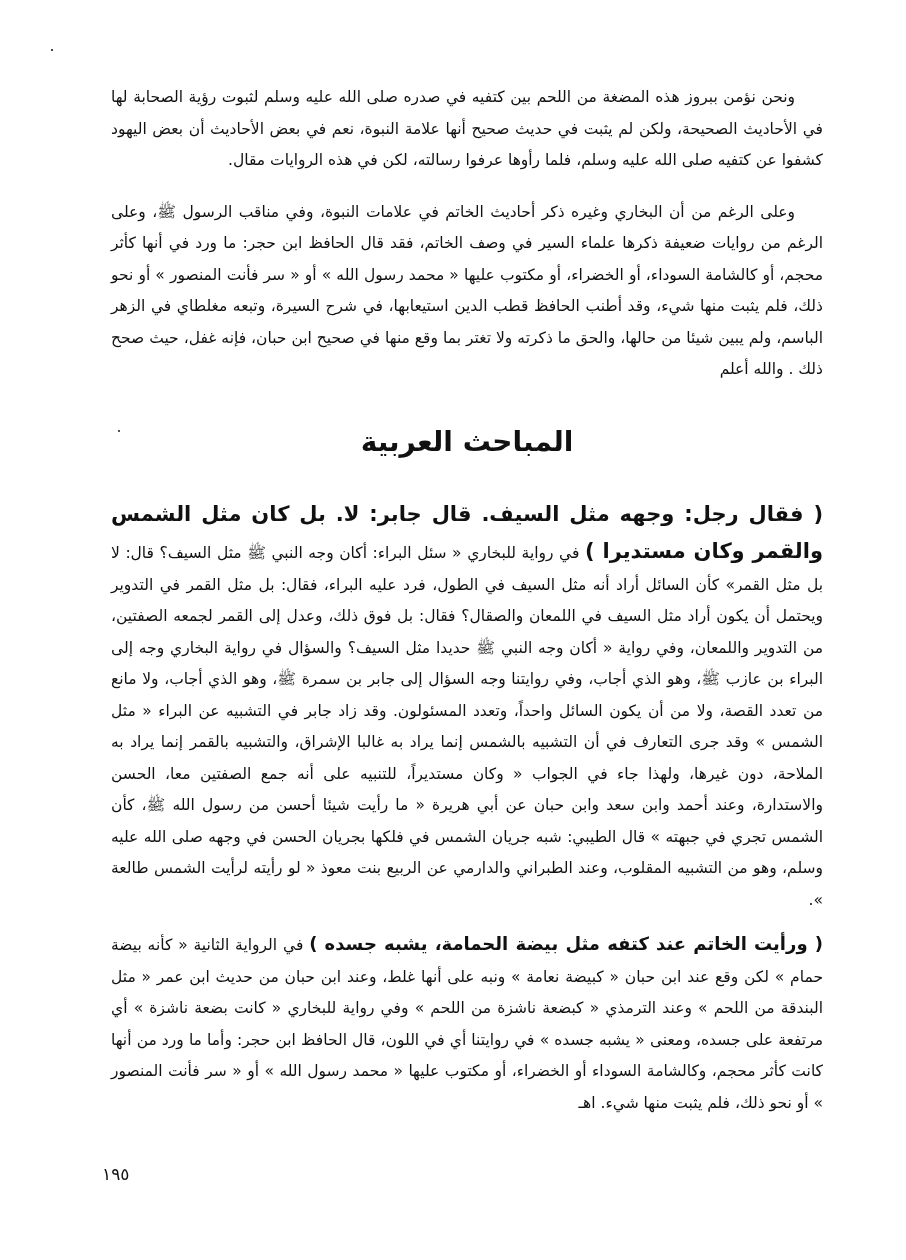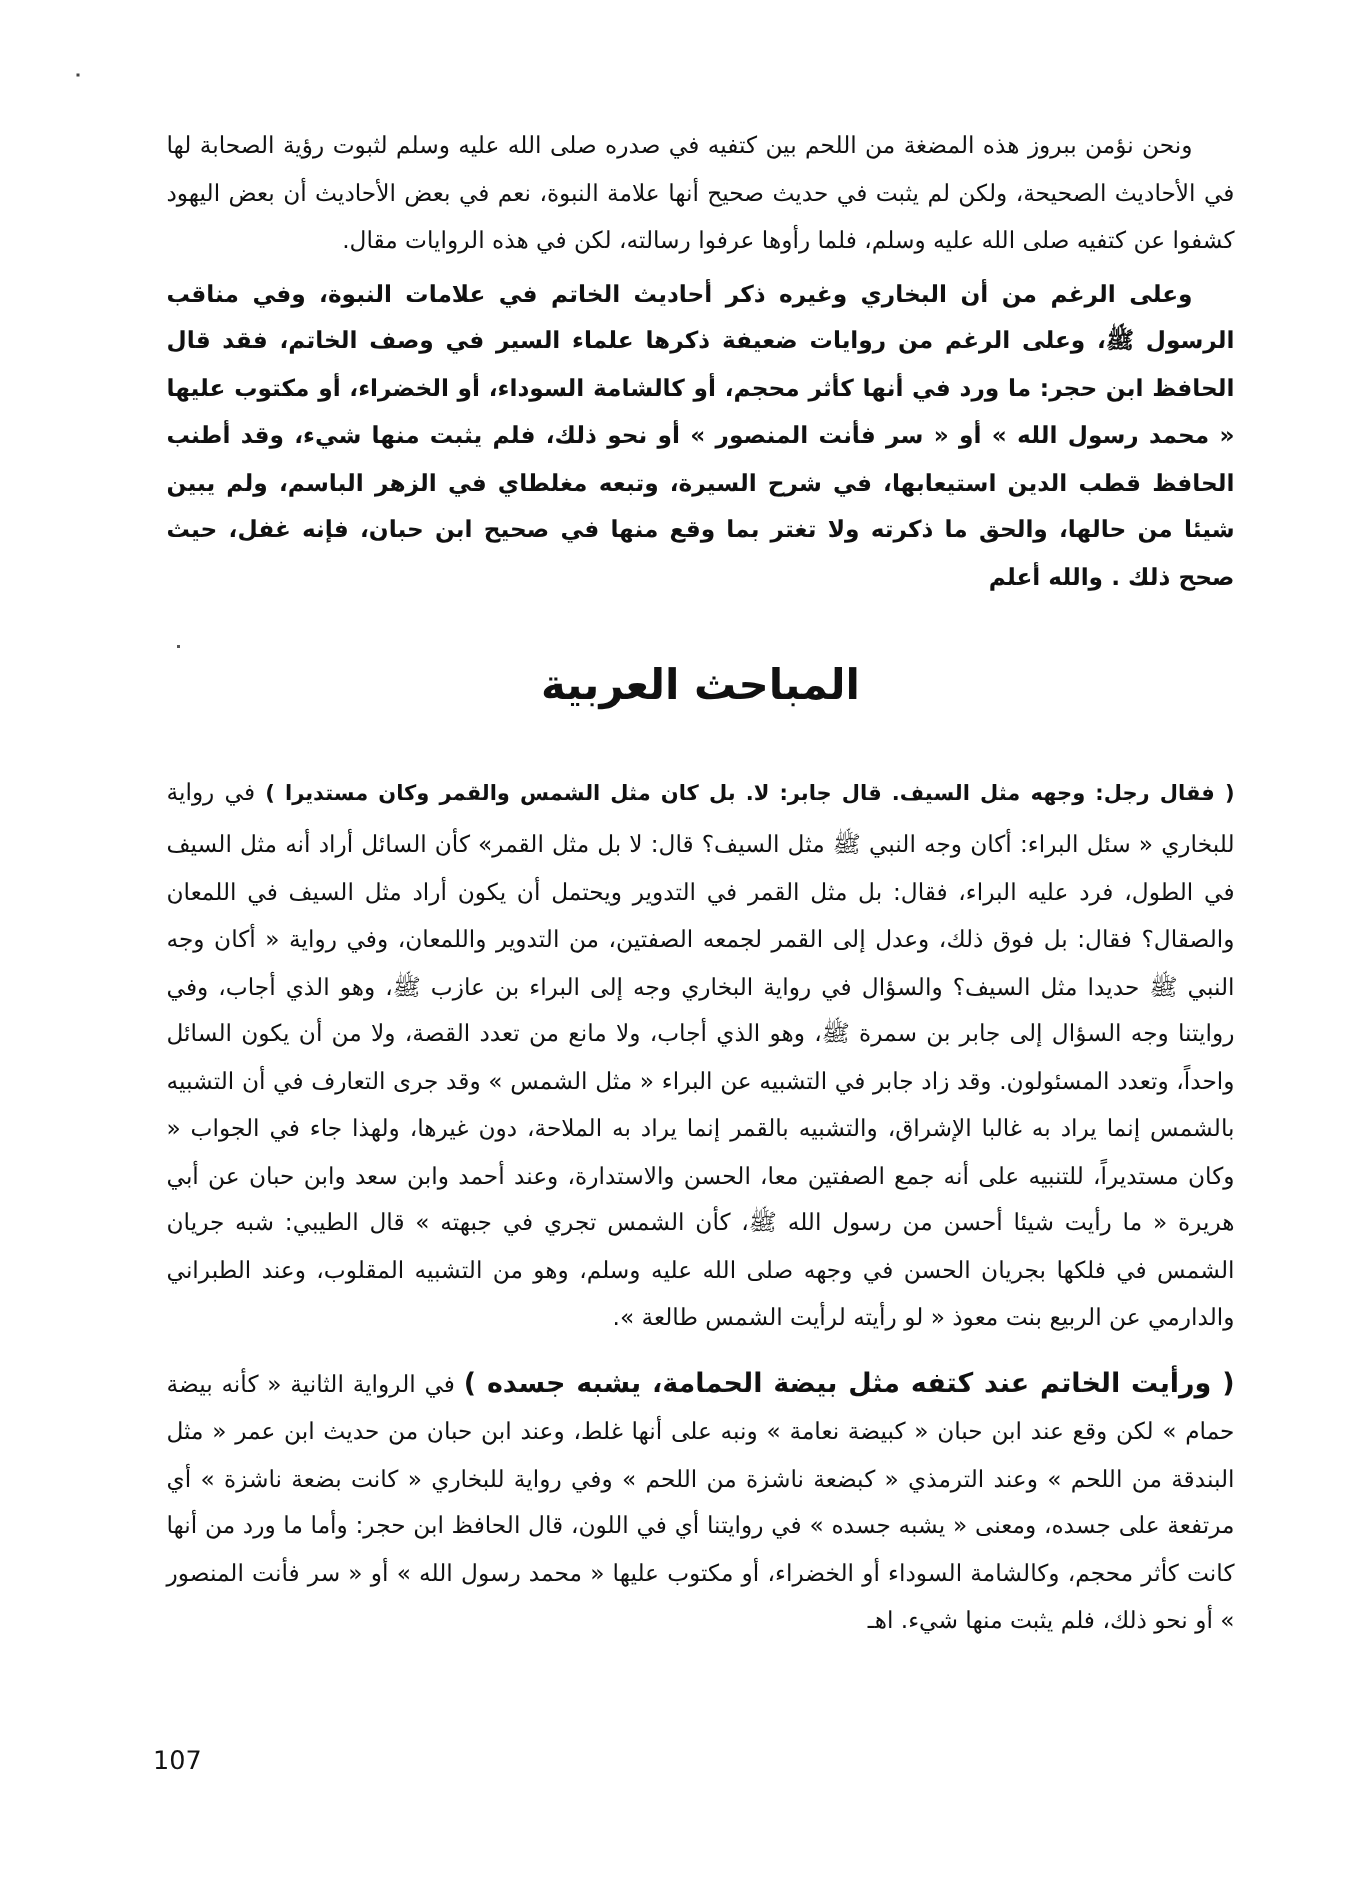--- a/index.html
+++ b/index.html
@@ -4,29 +4,29 @@
 <style>
   html, body { margin: 0; padding: 0; background: #ffffff; }
   body { width: 906px; height: 1260px; position: relative; overflow: hidden; }
   .page {
     position: absolute; left: 111px; top: 82px; width: 712px;
     direction: rtl; text-align: justify; text-align-last: right;
     font-family: "DejaVu Sans", sans-serif; color: #111;
     font-size: 15.5px; line-height: 31.5px;
   }
   .para { margin: 0; text-indent: 28px; }
-  .para + .para { margin-top: 4px; font-weight: bold; }
+  .para + .para { margin-top: 20px; }
   .heading {
     text-align: left; text-align-last: center; font-weight: bold;
     font-size: 28px; line-height: 40px; margin: 36px 0 34px 0; letter-spacing: 0;
   }
   .section { margin: 0; }
   .section + .section { margin-top: 12px; }
   .lemma { font-weight: bold; font-size: 18px; }
-  .first-lemma { font-size: 14px; line-height: 37px; }
+  .first-lemma { font-size: 21px; line-height: 37px; }
   .page-number {
     position: absolute; left: 102px; top: 1164px;
     font-family: "DejaVu Sans", sans-serif; font-size: 17px; color: #111;
     direction: rtl;
   }
   .speck { position: absolute; left: 51px; top: 49px; width: 2px; height: 2px; background: #444; }
   .speck2 { position: absolute; left: 118px; top: 430px; width: 2px; height: 2px; background: #555; }
 </style>
 </head>
 <body>
@@ -38,13 +38,13 @@
   <p class="para">ونحن نؤمن ببروز هذه المضغة من اللحم بين كتفيه في صدره صلى الله عليه وسلم لثبوت رؤية الصحابة لها في الأحاديث الصحيحة، ولكن لم يثبت في حديث صحيح أنها علامة النبوة، نعم في بعض الأحاديث أن بعض اليهود كشفوا عن كتفيه صلى الله عليه وسلم، فلما رأوها عرفوا رسالته، لكن في هذه الروايات مقال.</p>
   <p class="para">وعلى الرغم من أن البخاري وغيره ذكر أحاديث الخاتم في علامات النبوة، وفي مناقب الرسول ﷺ، وعلى الرغم من روايات ضعيفة ذكرها علماء السير في وصف الخاتم، فقد قال الحافظ ابن حجر: ما ورد في أنها كأثر محجم، أو كالشامة السوداء، أو الخضراء، أو مكتوب عليها « محمد رسول الله » أو « سر فأنت المنصور » أو نحو ذلك، فلم يثبت منها شيء، وقد أطنب الحافظ قطب الدين استيعابها، في شرح السيرة، وتبعه مغلطاي في الزهر الباسم، ولم يبين شيئا من حالها، والحق ما ذكرته ولا تغتر بما وقع منها في صحيح ابن حبان، فإنه غفل، حيث صحح ذلك . والله أعلم</p>
 
   <div class="heading">المباحث العربية</div>
 
   <p class="section"><span class="lemma first-lemma">( فقال رجل: وجهه مثل السيف. قال جابر: لا. بل كان مثل الشمس والقمر وكان مستديرا )</span><span> في رواية للبخاري « سئل البراء: أكان وجه النبي ﷺ مثل السيف؟ قال: لا بل مثل القمر» كأن السائل أراد أنه مثل السيف في الطول، فرد عليه البراء، فقال: بل مثل القمر في التدوير ويحتمل أن يكون أراد مثل السيف في اللمعان والصقال؟ فقال: بل فوق ذلك، وعدل إلى القمر لجمعه الصفتين، من التدوير واللمعان، وفي رواية « أكان وجه النبي ﷺ حديدا مثل السيف؟ والسؤال في رواية البخاري وجه إلى البراء بن عازب ﷺ، وهو الذي أجاب، وفي روايتنا وجه السؤال إلى جابر بن سمرة ﷺ، وهو الذي أجاب، ولا مانع من تعدد القصة، ولا من أن يكون السائل واحداً، وتعدد المسئولون. وقد زاد جابر في التشبيه عن البراء « مثل الشمس » وقد جرى التعارف في أن التشبيه بالشمس إنما يراد به غالبا الإشراق، والتشبيه بالقمر إنما يراد به الملاحة، دون غيرها، ولهذا جاء في الجواب « وكان مستديراً، للتنبيه على أنه جمع الصفتين معا، الحسن والاستدارة، وعند أحمد وابن سعد وابن حبان عن أبي هريرة « ما رأيت شيئا أحسن من رسول الله ﷺ، كأن الشمس تجري في جبهته » قال الطيبي: شبه جريان الشمس في فلكها بجريان الحسن في وجهه صلى الله عليه وسلم، وهو من التشبيه المقلوب، وعند الطبراني والدارمي عن الربيع بنت معوذ « لو رأيته لرأيت الشمس طالعة ».</span></p>
 
   <p class="section"><span class="lemma">( ورأيت الخاتم عند كتفه مثل بيضة الحمامة، يشبه جسده )</span><span> في الرواية الثانية « كأنه بيضة حمام » لكن وقع عند ابن حبان « كبيضة نعامة » ونبه على أنها غلط، وعند ابن حبان من حديث ابن عمر « مثل البندقة من اللحم » وعند الترمذي « كبضعة ناشزة من اللحم » وفي رواية للبخاري « كانت بضعة ناشزة » أي مرتفعة على جسده، ومعنى « يشبه جسده » في روايتنا أي في اللون، قال الحافظ ابن حجر: وأما ما ورد من أنها كانت كأثر محجم، وكالشامة السوداء أو الخضراء، أو مكتوب عليها « محمد رسول الله » أو « سر فأنت المنصور » أو نحو ذلك، فلم يثبت منها شيء. اهـ</span></p>
 </div>
 
-<div class="page-number">107</div>
+<div class="page-number">١٩٥</div>
 
 </body></html>

